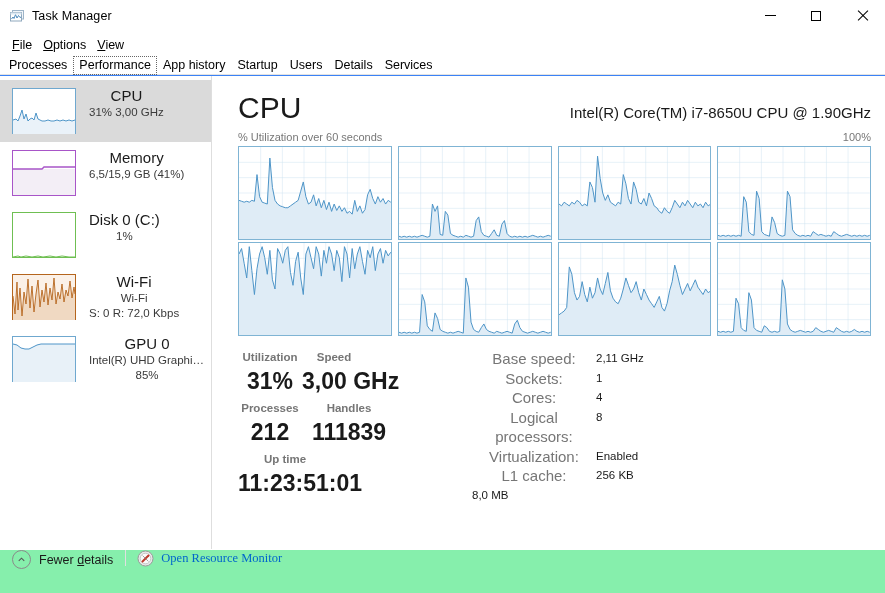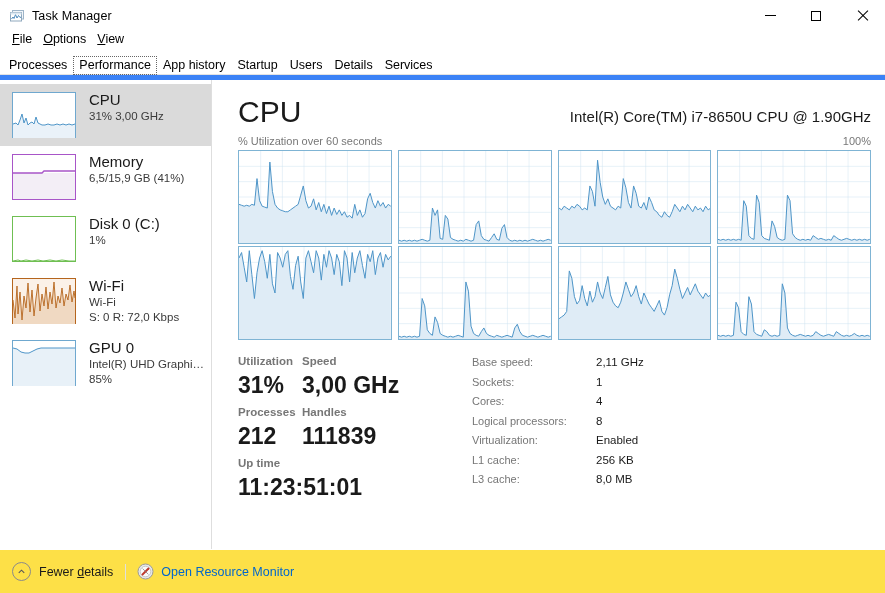--- a/index.html
+++ b/index.html
@@ -48,21 +48,21 @@
   .glyph-close:before, .glyph-close:after {
     content: ""; position: absolute; left: -1px; top: 5px;
     width: 14px; height: 1px; background: #000;
   }
   .glyph-close:before { transform: rotate(45deg); }
   .glyph-close:after  { transform: rotate(-45deg); }
 
   
   #menubar {
     height: 22px; flex: 0 0 22px;
-    display: flex; align-items: flex-start;
+    display: flex; align-items: flex-end;
     padding-left: 8px;
     background: #ffffff;
   }
   .menu-item {
     font-size: 12.5px; color: #000;
     padding: 1px 7px 1px 4px;
     cursor: default;
   }
   .menu-item u { text-decoration: underline; }
 
@@ -88,21 +88,22 @@
     outline: 1px dotted #666;
     outline-offset: -1px;
     margin-top: 36px;
   }
 
   
   #body {
     flex: 1 1 auto;
     display: flex;
     min-height: 0;
-    border-top: 5px solid #3b82f6;
+    border-top: 1px solid #3b82f6;
+    text-align: center;
   }
 
   
   #sidebar {
     width: 212px; flex: 0 0 212px;
     background: #ffffff;
     border-right: 1px solid #dedede;
     padding-top: 4px;
     overflow: hidden;
   }
@@ -180,49 +181,49 @@
   }
   .stat-value {
     font-size: 23px; color: #1a1a1a; line-height: 30px;
     white-space: nowrap;
   }
   .stat-block { padding-bottom: 4px; }
 
   #stats-right { flex: 1 1 auto; padding-left: 12px; }
   .spec-row { display: flex; line-height: 19.5px; }
   .spec-key {
-    font-size: 11px; color: #767676;
+    font-size: 15px; color: #767676;
     width: 124px; flex: 0 0 124px;
   }
   .spec-val { font-size: 11.5px; color: #1a1a1a; }
 
   
   #footer {
     height: 44px; flex: 0 0 44px;
-    display: flex; align-items: center;
+    display: flex; align-items: flex-start;
     padding-left: 12px;
-    background: #fde047;
+    background: #86efac;
     border-top: 1px solid #ffffff;
   }
   #fewer-details {
     display: flex; align-items: center; cursor: default;
   }
   .chev-circle {
     width: 19px; height: 19px; border-radius: 50%;
     border: 1px solid #8a8a8a;
     display: flex; align-items: center; justify-content: center;
     margin-right: 8px; flex: 0 0 19px;
   }
   #fewer-label { font-size: 12.5px; color: #1a1a1a; }
   #fewer-label u { text-decoration: underline; }
   .footsep {
     width: 1px; height: 16px; background: #e0e0e0;
     margin: 0 11px 0 12px;
   }
-  #resmon { display: flex; align-items: center; cursor: pointer; }
+  #resmon { display: flex; align-items: center; cursor: pointer; font-family: Liberation Serif, serif; }
   #resmon-icon {
     width: 17px; height: 17px; flex: 0 0 17px;
     margin-right: 7px;
   }
   #resmon-label { font-size: 12.5px; color: #0066cc; }
 </style>
 </head>
 <body>
 
 <div id="window">
@@ -544,21 +545,20 @@
           </div>
           <div class="spec-row">
             <div class="spec-key">Virtualization:</div>
             <div class="spec-val">Enabled</div>
           </div>
           <div class="spec-row">
             <div class="spec-key">L1 cache:</div>
             <div class="spec-val">256 KB</div>
           </div>
           <div class="spec-row">
-            <div class="spec-key">L3 cache:</div>
             <div class="spec-val">8,0 MB</div>
           </div>
         </div>
 
       </div>
     </div>
   </div>
 
   <div id="footer">
     <div id="fewer-details">

